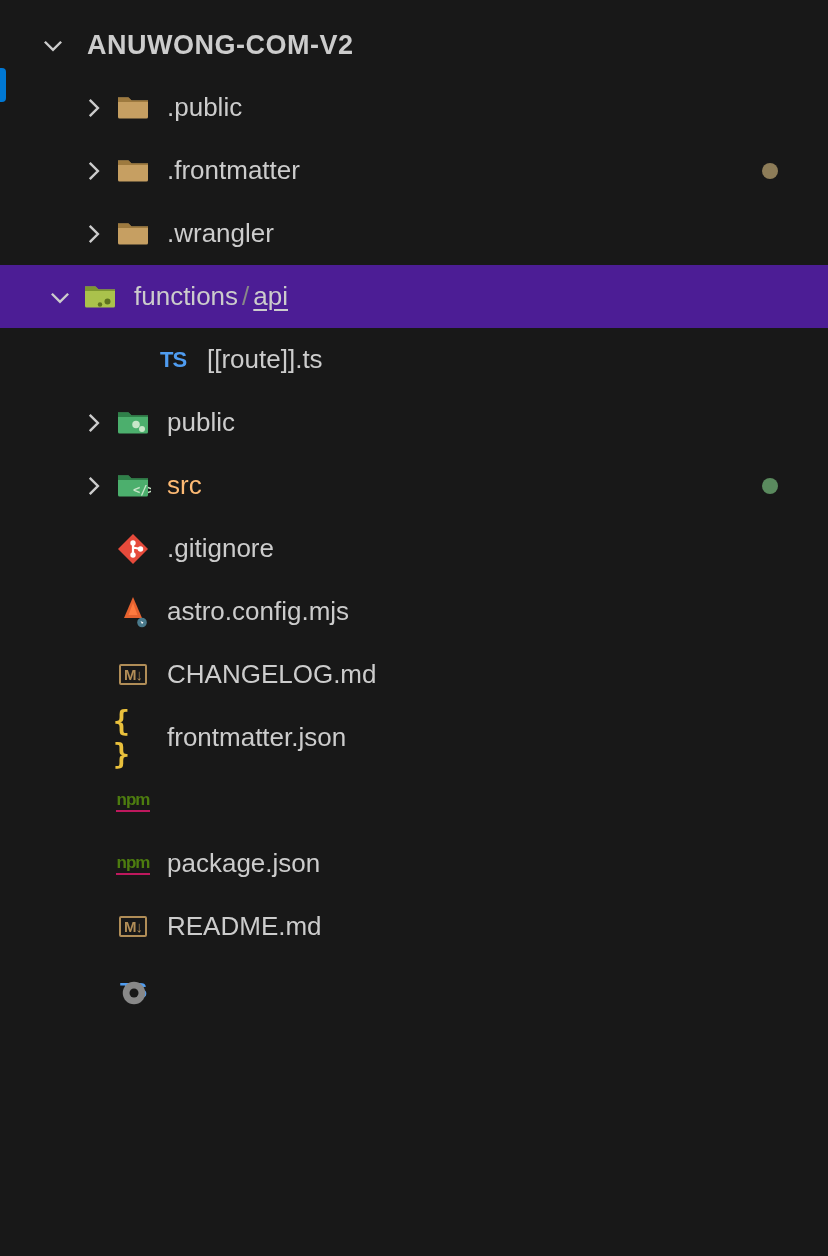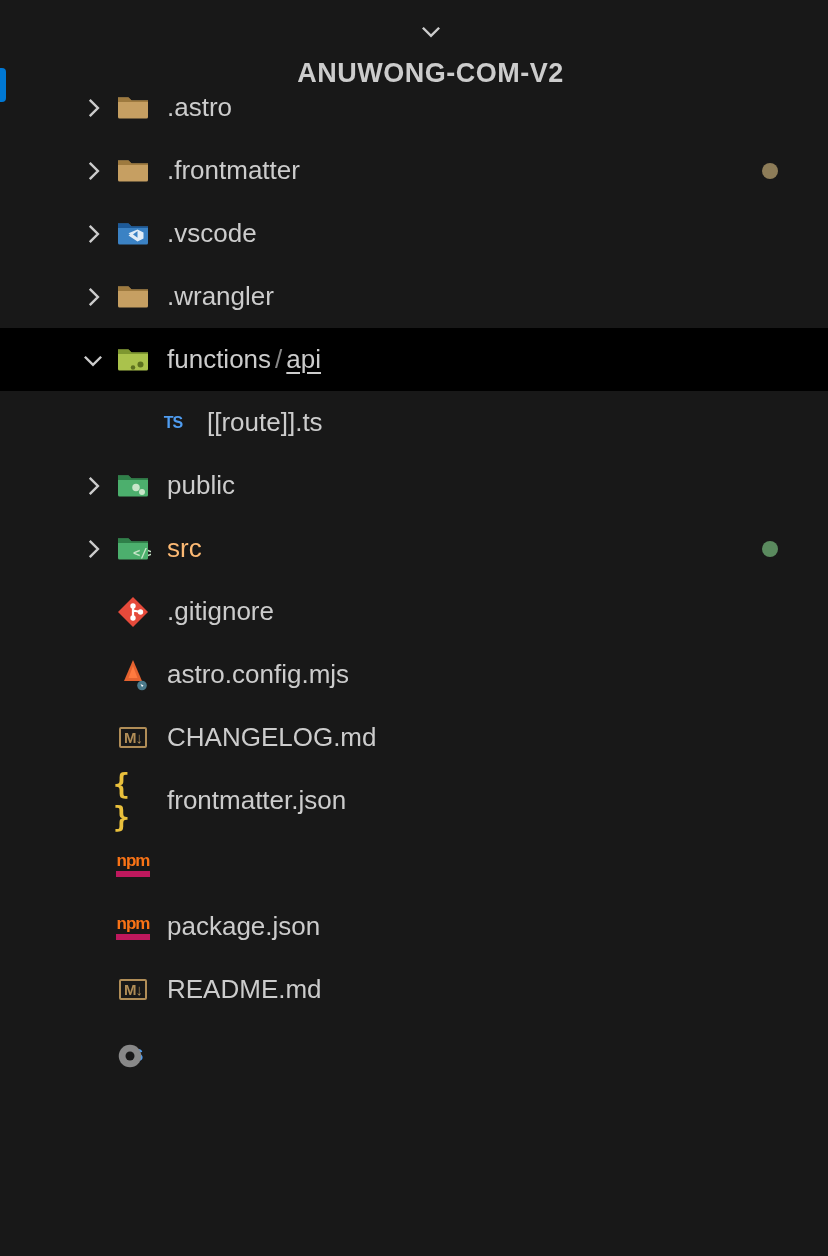--- a/index.html
+++ b/index.html
@@ -29,43 +29,41 @@
     .explorer {
       padding-left: 33px;
       padding-top: 18px;
     }
     .root-header {
       display: flex;
       align-items: center;
       height: 54px;
       gap: 14px;
       cursor: pointer;
-      flex-direction: column;
     }
     .root-title {
       font-weight: 700;
       letter-spacing: 0.5px;
       color: #cccccc;
       font-size: 27px;
     }
     .tree {
       padding-top: 4px;
     }
     .row {
       display: flex;
       align-items: center;
       height: 63px;
       cursor: pointer;
       position: relative;
       padding-right: 40px;
     }
     .row.selected {
-      background: #000000;
+      background: #4c1d95;
       margin-left: -33px;
-      padding-left: 33px;
     }
     .chevron {
       width: 40px;
       display: inline-flex;
       align-items: center;
       justify-content: center;
       flex-shrink: 0;
     }
     .chevron svg {
       width: 26px;
@@ -108,41 +106,41 @@
       right: 50px;
       width: 16px;
       height: 16px;
       border-radius: 50%;
     }
     .dot-olive { background: #8d7c58; }
     .dot-green { background: #5a8a5e; }
     .icon-ts {
       font-family: ui-sans-serif, sans-serif;
       font-weight: 800;
-      font-size: 16px;
+      font-size: 22px;
       color: #4f9cf0;
       letter-spacing: -1px;
     }
     .icon-md {
       font-family: ui-sans-serif, sans-serif;
       font-size: 15px;
       font-weight: 700;
       color: #b08d57;
       border: 2px solid #b08d57;
       border-radius: 2px;
       padding: 0 3px;
       letter-spacing: -1px;
     }
     .icon-npm {
       font-family: ui-sans-serif, sans-serif;
-      color: #f97316;
+      color: #4d7c0f;
       font-size: 17px;
       font-weight: 700;
       letter-spacing: -1px;
-      border-bottom: 6px solid #be185d;
+      border-bottom: 2px solid #be185d;
       padding: 0 1px;
     }
     .icon-json-curly {
       font-family: Menlo, monospace;
       color: #e9c03c;
       font-size: 28px;
       font-weight: 700;
       letter-spacing: 2px;
     }
   </style>
@@ -168,53 +166,37 @@
           <svg viewBox="0 0 16 16" fill="none" stroke="#cccccc" stroke-width="1.5">
             <polyline points="6,3 11,8 6,13"></polyline>
           </svg>
         </span>
         <span class="icon">
           <svg viewBox="0 0 24 24">
             <path fill="#c69f62" d="M2 5h7l2 2h11v11a1 1 0 0 1-1 1H3a1 1 0 0 1-1-1V5z"></path>
             <path fill="#9e7a3f" d="M2 5h7l2 2h11v1H2z"></path>
           </svg>
         </span>
-        <span class="label">.astro</span>
+        <span class="label">.public</span>
       </div>
       <div class="row">
         <span class="indent"></span>
         <span class="chevron">
           <svg viewBox="0 0 16 16" fill="none" stroke="#cccccc" stroke-width="1.5">
             <polyline points="6,3 11,8 6,13"></polyline>
           </svg>
         </span>
         <span class="icon">
           <svg viewBox="0 0 24 24">
             <path fill="#c69f62" d="M2 5h7l2 2h11v11a1 1 0 0 1-1 1H3a1 1 0 0 1-1-1V5z"></path>
             <path fill="#9e7a3f" d="M2 5h7l2 2h11v1H2z"></path>
           </svg>
         </span>
         <span class="label">.frontmatter</span>
         <span class="status-dot dot-olive"></span>
-      </div>
-      <div class="row">
-        <span class="indent"></span>
-        <span class="chevron">
-          <svg viewBox="0 0 16 16" fill="none" stroke="#cccccc" stroke-width="1.5">
-            <polyline points="6,3 11,8 6,13"></polyline>
-          </svg>
-        </span>
-        <span class="icon">
-          <svg viewBox="0 0 24 24">
-            <path fill="#3b82c4" d="M2 5h7l2 2h11v11a1 1 0 0 1-1 1H3a1 1 0 0 1-1-1V5z"></path>
-            <path fill="#1d5a99" d="M2 5h7l2 2h11v1H2z"></path>
-            <path fill="#fff" d="M15 9l4 2v4l-4 2-6-4 2-1.5 4 3V10l-4 3-2-1.5z" opacity=".85"></path>
-          </svg>
-        </span>
-        <span class="label">.vscode</span>
       </div>
       <div class="row">
         <span class="indent"></span>
         <span class="chevron">
           <svg viewBox="0 0 16 16" fill="none" stroke="#cccccc" stroke-width="1.5">
             <polyline points="6,3 11,8 6,13"></polyline>
           </svg>
         </span>
         <span class="icon">
           <svg viewBox="0 0 24 24">

